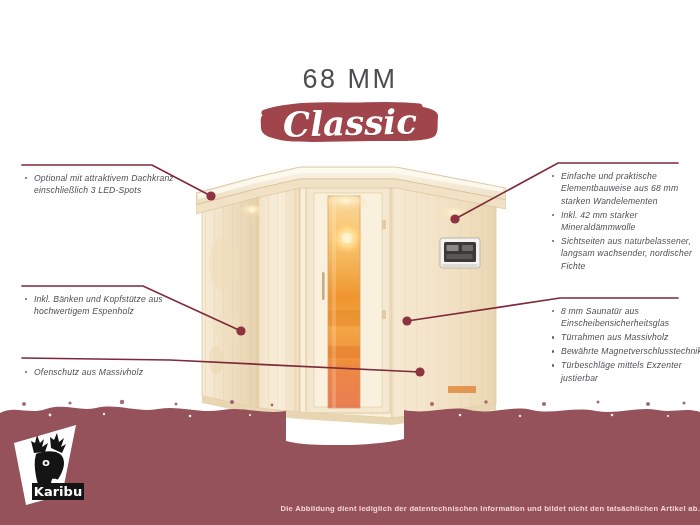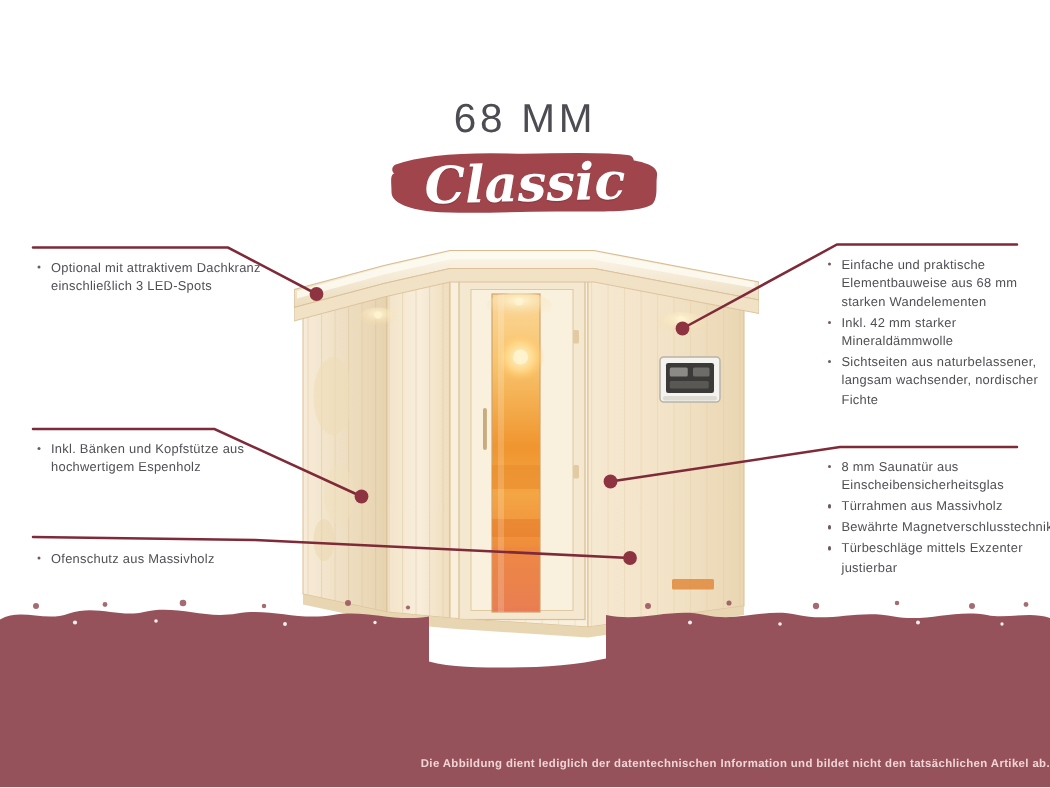--- a/index.html
+++ b/index.html
@@ -34,21 +34,21 @@
   }
 
   
   .callout{
     position:absolute;
     font-size:8.6px;
     line-height:12.4px;
     color:#4f4f55;
     letter-spacing:.18px;
   }
-  .callout ul{list-style:none;margin:0;padding:0;}
+  .callout ul{list-style:none;margin:0;padding:0;font-style:italic;}
   .callout li{
     position:relative;padding-left:10px;margin-bottom:1.5px;
   }
   .callout li::before{
     content:"";position:absolute;left:1px;top:5px;
     width:2.4px;height:2.4px;border-radius:50%;
     background:#6d5a60;
   }
   .c-left{width:150px;}
   .c-right{width:152px;}
@@ -238,20 +238,44 @@
         <circle cx="190" cy="31" r="1.3"></circle>
           <circle cx="250" cy="30" r="1.1"></circle>
         <circle cx="460" cy="30" r="1.3"></circle>
           <circle cx="520" cy="31" r="1.2"></circle>
         <circle cx="612" cy="30" r="1.3"></circle>
           <circle cx="668" cy="31" r="1.1"></circle>
       </g>
     </svg>
   </div>
 
+  <div class="logo">
+    <svg width="112" height="92" viewBox="0 0 112 92">
+
+      <polygon points="4,22 66,4 52,74 16,84" fill="#ffffff"></polygon>
+
+      <g fill="#141414">
+
+        <path d="M24,32 L21,20 L25,22 L27,14 L30,22 L34,18 L32,26 L38,22 L35,31 Z"></path>
+        <path d="M41,27 L40,16 L44,19 L47,12 L49,21 L54,17 L51,26 L56,23 L52,32 Z"></path>
+
+        <path d="M26,33 C33,30 44,29 50,33 C54,36 55,42 53,48
+                 C51,55 46,62 40,66 C35,69 30,68 28,63
+                 C26,57 24,46 25,38 Z"></path>
+      </g>
+
+      <ellipse cx="36" cy="42" rx="3.4" ry="3" fill="#ffffff"></ellipse>
+      <circle cx="36" cy="42" r="1.5" fill="#141414"></circle>
+
+      <path d="M42,58 C46,57 50,59 49,62 C48,65 43,65 41,62 Z" fill="#ffffff"></path>
+
+      <rect x="22" y="62" width="52" height="17" fill="#141414"></rect>
+      <text x="48" y="75" text-anchor="middle" font-family="'DejaVu Sans', sans-serif" font-size="13" font-weight="bold" fill="#ffffff">Karibu</text>
+    </svg>
+  </div>
 
   <div class="footer-note">Die Abbildung dient lediglich der datentechnischen Information und bildet nicht den tatsächlichen Artikel ab.</div>
 
   <svg class="lines" viewBox="0 0 700 525">
     <g stroke="#7e2a38" stroke-width="1.7" fill="none" stroke-linecap="round">
 
       <path d="M22,165 L152,165 L211,196"></path>
 
       <path d="M22,286 L143,286 L241,331"></path>
 

